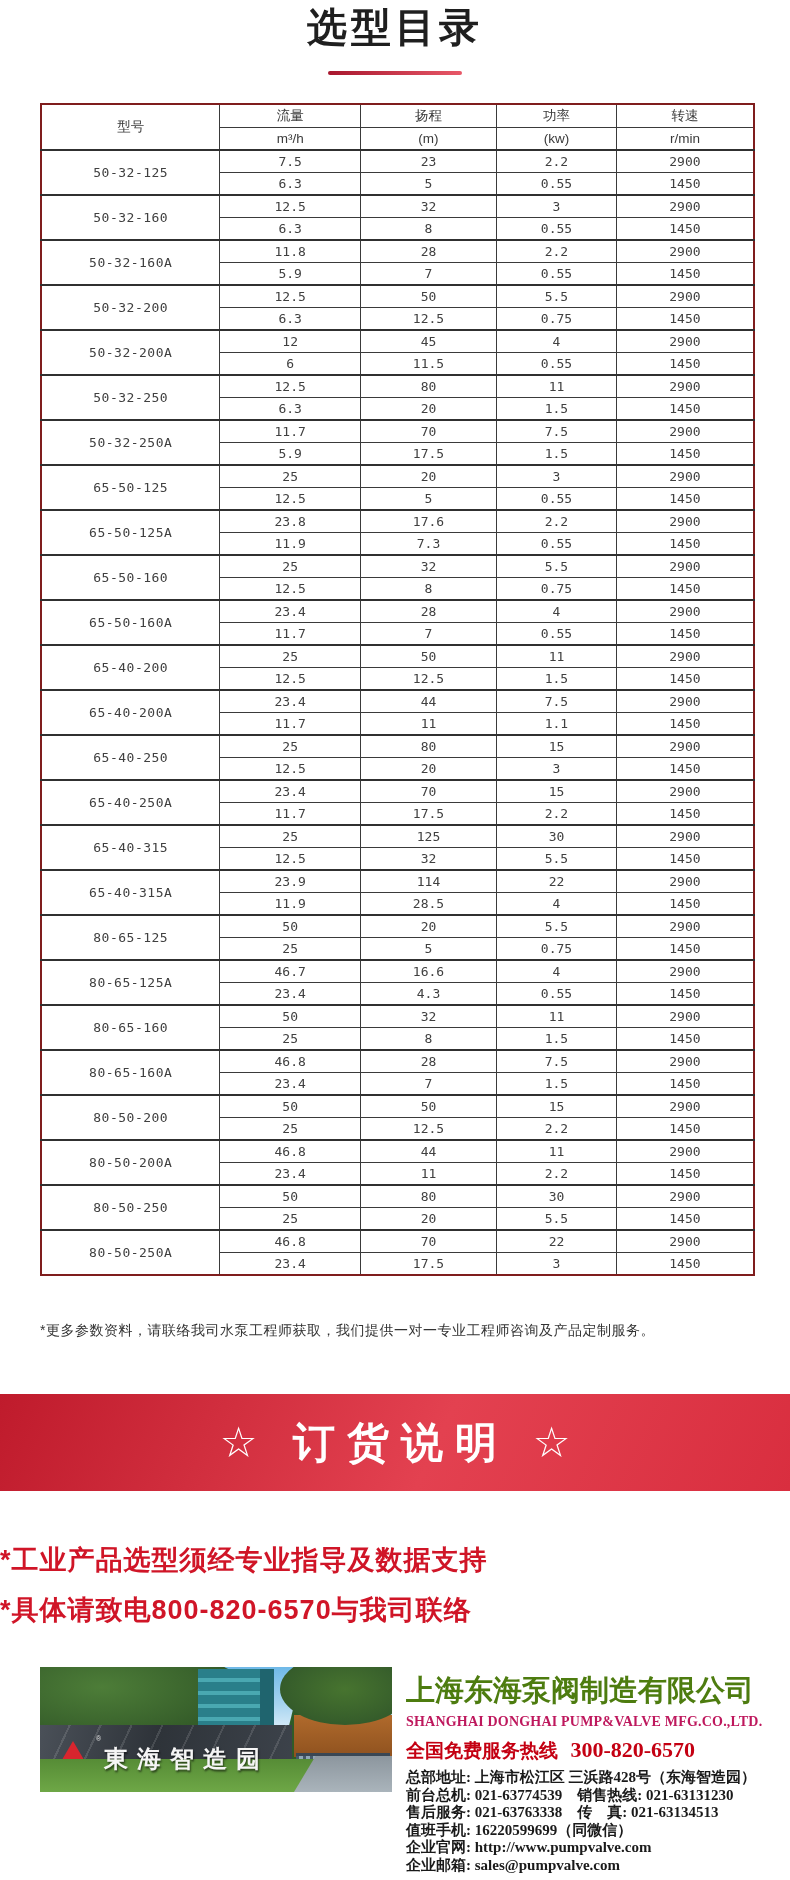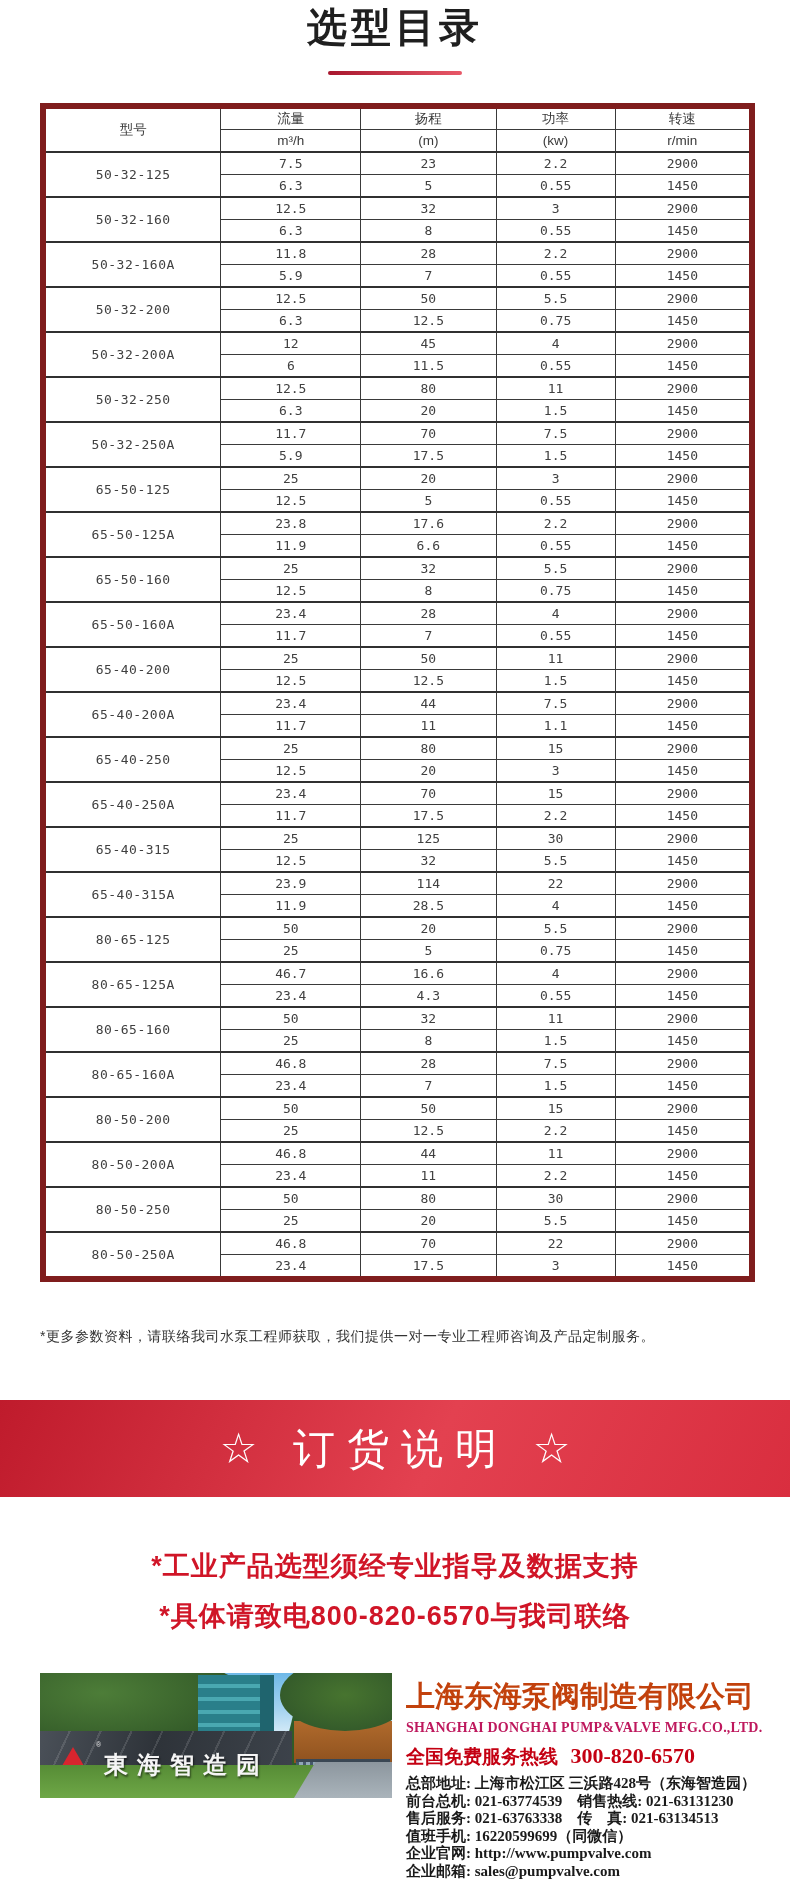--- a/index.html
+++ b/index.html
@@ -48,21 +48,21 @@
   }
   table.sel td {
     font-family: "DejaVu Sans Mono", "Liberation Mono", monospace;
     font-size: 13px;
     font-weight: normal;
     color: #404040;
     height: 21px;
     line-height: 21px;
   }
   table.sel td.model { letter-spacing: 0.5px; }
-  table.sel { border: 6px solid #7f1d1d; }
+  table.sel { border: 2px solid #7f1d1d; }
   table.sel tr.group-start td { border-top-width: 2px; border-top-color: #303030; }
 
   
   .note {
     margin: 46px 40px 0 40px;
     font-size: 14px;
     color: #333333;
     letter-spacing: 0.5px;
   }
 
@@ -72,27 +72,27 @@
     height: 97px;
     width: 100%;
     background: linear-gradient(115deg, #bf1b2c 0%, #e34150 55%, #d92e3f 100%);
     display: flex;
     align-items: center;
     justify-content: center;
   }
   .order-banner-text {
     color: #ffffff;
     font-size: 42px;
-    font-weight: normal;
+    font-weight: bold;
     letter-spacing: 12px;
     text-indent: 12px;
   }
 
   
-  .red-lines { margin-top: 44px; text-align: center; }
+  .red-lines { margin-top: 44px; text-align: left; }
   .red-line {
     font-size: 27px;
     font-weight: bold;
     color: #d01527;
     line-height: 50px;
     letter-spacing: 1px;
   }
 
   
   .footer {
@@ -131,21 +131,21 @@
   .ph-flowers { position: absolute; left: 0; top: 118px; width: 260px; height: 15px;
     background: repeating-linear-gradient(90deg, #8e2130 0 8px, #a83344 8px 14px, #7a1b28 14px 20px); }
   .ph-lawn { position: absolute; left: 0; bottom: 0; width: 100%; height: 33px;
     background: linear-gradient(180deg, #568c36, #6ea746); }
   .ph-path { position: absolute; right: 0; bottom: 0; width: 98px; height: 36px;
     background: linear-gradient(180deg, #8c969e, #aab4bb); clip-path: polygon(22% 0, 100% 0, 100% 100%, 0 100%); }
 
   
   .info { flex: 1; padding-left: 8px; padding-top: 4px; }
   .company-cn {
-    font-size: 29px; font-weight: 900; color: #c2410c;
+    font-size: 29px; font-weight: 900; color: #4d7c0f;
     white-space: nowrap; letter-spacing: 0px;
   }
   .company-en {
     font-family: "Liberation Serif", "DejaVu Serif", serif;
     font-size: 14px; font-weight: bold; color: #be185d;
     margin-top: 3px; white-space: nowrap; letter-spacing: 0.2px;
   }
   .hotline { margin-top: 7px; white-space: nowrap; }
   .hotline-label { color: #c40012; font-size: 19px; font-weight: bold; }
   .hotline-number {
@@ -298,21 +298,21 @@
         </tr>
         <tr class="group-start">
           <td rowspan="2" class="model">65-50-125A</td>
           <td>23.8</td>
           <td>17.6</td>
           <td>2.2</td>
           <td>2900</td>
         </tr>
         <tr>
           <td>11.9</td>
-          <td>6.6</td>
+          <td>7.3</td>
           <td>0.55</td>
           <td>1450</td>
         </tr>
         <tr class="group-start">
           <td rowspan="2" class="model">65-50-160</td>
           <td>25</td>
           <td>32</td>
           <td>5.5</td>
           <td>2900</td>
         </tr>

